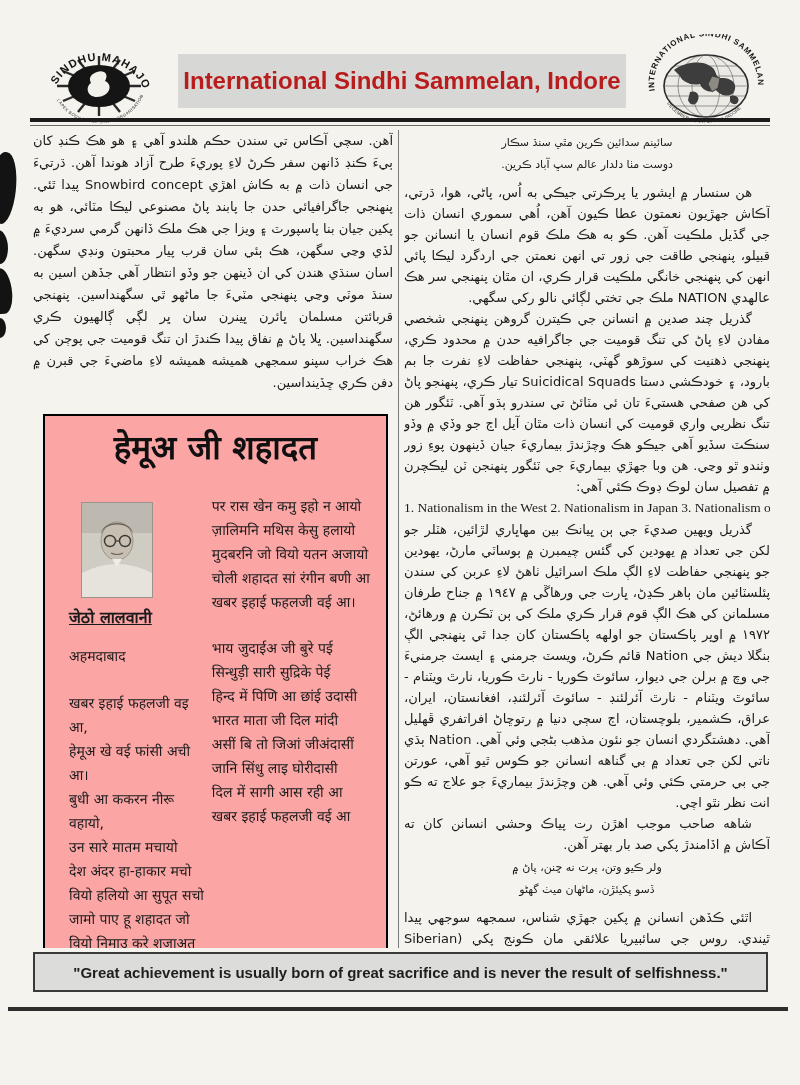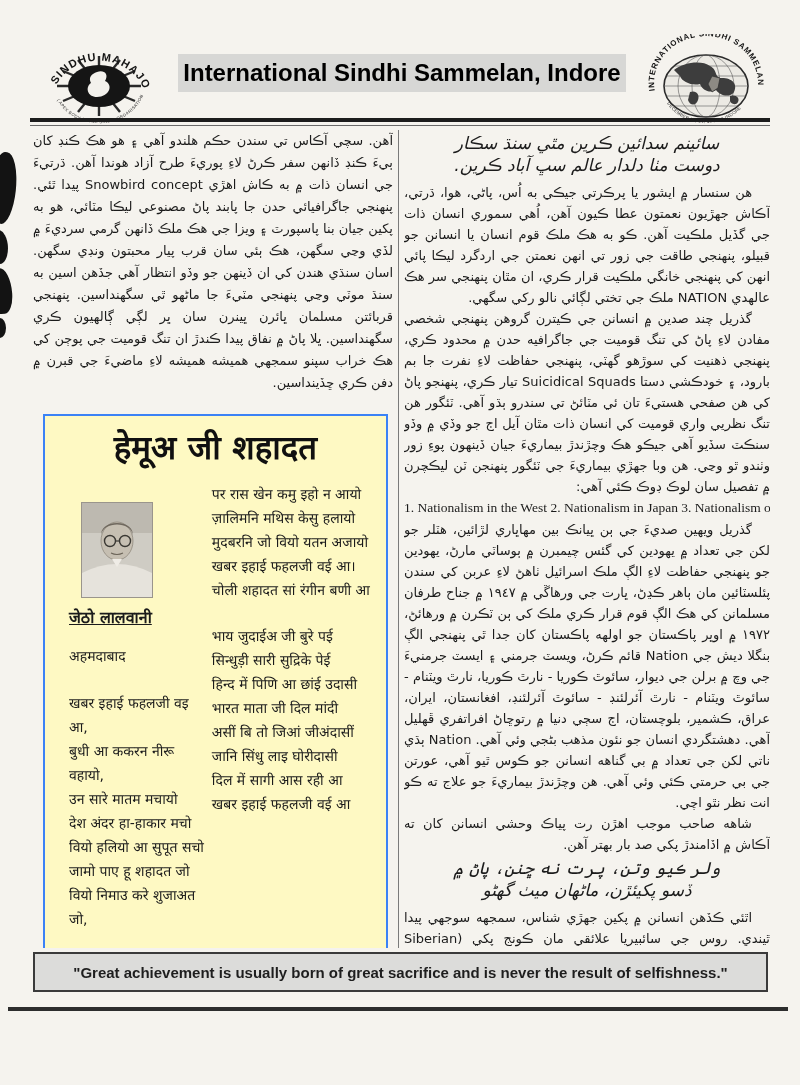--- a/index.html
+++ b/index.html
@@ -12,53 +12,53 @@
   .smudge{position:absolute;background:#131313;}
   .s1{left:-8px;top:152px;width:24px;height:72px;border-radius:45% 60% 55% 40%;transform:rotate(6deg);}
   .s2{left:-10px;top:230px;width:18px;height:34px;border-radius:50% 60% 50% 50%;}
   .s3{left:-8px;top:268px;width:20px;height:46px;border-radius:40% 65% 50% 45%;transform:rotate(-4deg);}
   .s4{left:-6px;top:318px;width:12px;height:20px;border-radius:50%;}
 
   
   .logo-left{position:absolute;left:40px;top:36px;width:118px;height:90px;}
   .logo-right{position:absolute;left:644px;top:34px;width:124px;height:96px;}
   .banner{
-    position:absolute;left:178px;top:54px;width:448px;height:38px;
+    position:absolute;left:178px;top:54px;width:448px;height:54px;
     background:#d7d7d5;display:flex;align-items:center;justify-content:center;
-    font-family:"Liberation Sans",sans-serif;font-weight:bold;font-size:24px;color:#000000;
+    font-family:"Liberation Sans",sans-serif;font-weight:bold;font-size:24px;color:#b91c1c;
   }
   .header-rule{position:absolute;left:30px;top:118px;width:740px;height:3px;
     border-top:4px solid #1c1c1c;border-bottom:1px solid #6a6a6a;box-sizing:content-box;}
 
   
   .columns{position:absolute;left:33px;top:130px;width:737px;height:818px;display:flex;overflow:hidden;}
   .col-left{width:360px;overflow:hidden;}
   .col-divider{width:1px;background:#7a7a7a;margin:0 5px;}
   .col-right{flex:1;overflow:hidden;}
 
   .sindhi{direction:rtl;unicode-bidi:plaintext;text-align:justify;font-size:13px;line-height:22px;}
   .col-right .sindhi{line-height:21px;}
   .indent{text-indent:18px;}
-  .verse{direction:rtl;text-align:center;font-size:17px;line-height:22px;margin:2px 0 6px 0;font-style:italic;}
+  .verse{direction:rtl;text-align:center;font-size:11px;line-height:22px;margin:2px 0 6px 0;}
   .nationalism{font-family:"Liberation Serif",serif;font-size:13.5px;direction:ltr;text-align:left;
     margin:3px 0 3px 0;white-space:nowrap;}
 
   
   .memorial-box{margin:20px 0 0 10px;width:345px;height:545px;box-sizing:border-box;
-    border:2px solid #3b82f6;padding:10px 10px 8px;background:#fef9c3;overflow:hidden;}
+    border:2px solid #000000;padding:10px 10px 8px;background:#fca5a5;overflow:hidden;}
   .box-title{text-align:center;font-size:33px;font-weight:bold;line-height:44px;color:#101010;}
   .box-content{display:flex;margin-top:6px;}
   .box-left{width:47%;padding-left:14px;box-sizing:border-box;}
   .box-right{width:53%;padding-left:6px;box-sizing:border-box;}
   .photo{width:70px;height:94px;margin:26px 0 8px 12px;display:block;border:1px solid #9a958c;}
   .author-name{font-size:16px;font-weight:bold;margin-top:2px;text-decoration:underline;}
   .author-city{font-size:14px;margin-top:18px;}
   .stanza{font-size:14px;line-height:24px;}
   .box-left .stanza{margin-top:26px;}
-  .box-right .stanza{margin-top:6px;}
+  .box-right .stanza{margin-top:18px;}
   .box-right .stanza + .stanza{margin-top:22px;}
 
   
   .quote-box{position:absolute;left:33px;top:952px;width:735px;height:40px;box-sizing:border-box;
     background:#dcdcda;border:2px solid #3a3a3a;display:flex;align-items:center;justify-content:center;
     font-family:"Liberation Sans",sans-serif;font-size:15px;font-weight:600;color:#1e1e1e;}
   .bottom-rule{position:absolute;left:8px;top:1007px;width:780px;height:4px;background:#2d2d2d;}
 </style>
 </head>
 <body>
@@ -157,36 +157,37 @@
               <circle cx="28" cy="38" r="5.5" fill="none" stroke="#3a3833" stroke-width="1.4"></circle>
               <circle cx="43" cy="38" r="5.5" fill="none" stroke="#3a3833" stroke-width="1.4"></circle>
               <line x1="33.5" y1="38" x2="37.5" y2="38" stroke="#3a3833" stroke-width="1.2"></line>
               <path d="M 29 50 Q 35 53 41 50" fill="none" stroke="#6b6458" stroke-width="1.1"></path>
               <path d="M 30 56 L 35 64 L 40 56 Z" fill="#efece6"></path>
             </svg>
             <div class="author-name">जेठो लालवानी</div>
             <div class="author-city">अहमदाबाद</div>
             <div class="stanza">
                 <div>खबर इहाई फहलजी वइ आ,</div>
+                <div>हेमूअ खे वई फांसी अची आ।</div>
                 <div>बुधी आ ककरन नीरू वहायो,</div>
                 <div>उन सारे मातम मचायो</div>
                 <div>देश अंदर हा-हाकार मचो</div>
                 <div>वियो हलियो आ सुपूत सचो</div>
                 <div>जामो पाए हू शहादत जो</div>
                 <div>वियो निमाउ करे शुजाअत जो,</div>
               </div>
 
           </div>
           <div class="box-right">
             <div class="stanza">
                 <div>पर रास खेन कमु इहो न आयो</div>
                 <div>ज़ालिमनि मथिस केसु हलायो</div>
                 <div>मुदबरनि जो वियो यतन अजायो</div>
+                <div>चोली शहादत सां रंगीन बणी आ</div>
                 <div>खबर इहाई फहलजी वई आ।</div>
-                <div>चोली शहादत सां रंगीन बणी आ</div>
               </div>
             <div class="stanza">
                 <div>भाय जुदाईअ जी बुरे पई</div>
                 <div>सिन्धुड़ी सारी सुद्रिके पेई</div>
                 <div>हिन्द में पिणि आ छांई उदासी</div>
                 <div>भारत माता जी दिल मांदी</div>
                 <div>असीं बि तो जिआं जीअंदासीं</div>
                 <div>जानि सिंधु लाइ घोरीदासी</div>
                 <div>दिल में सागी आस रही आ</div>
                 <div>खबर इहाई फहलजी वई आ</div>

